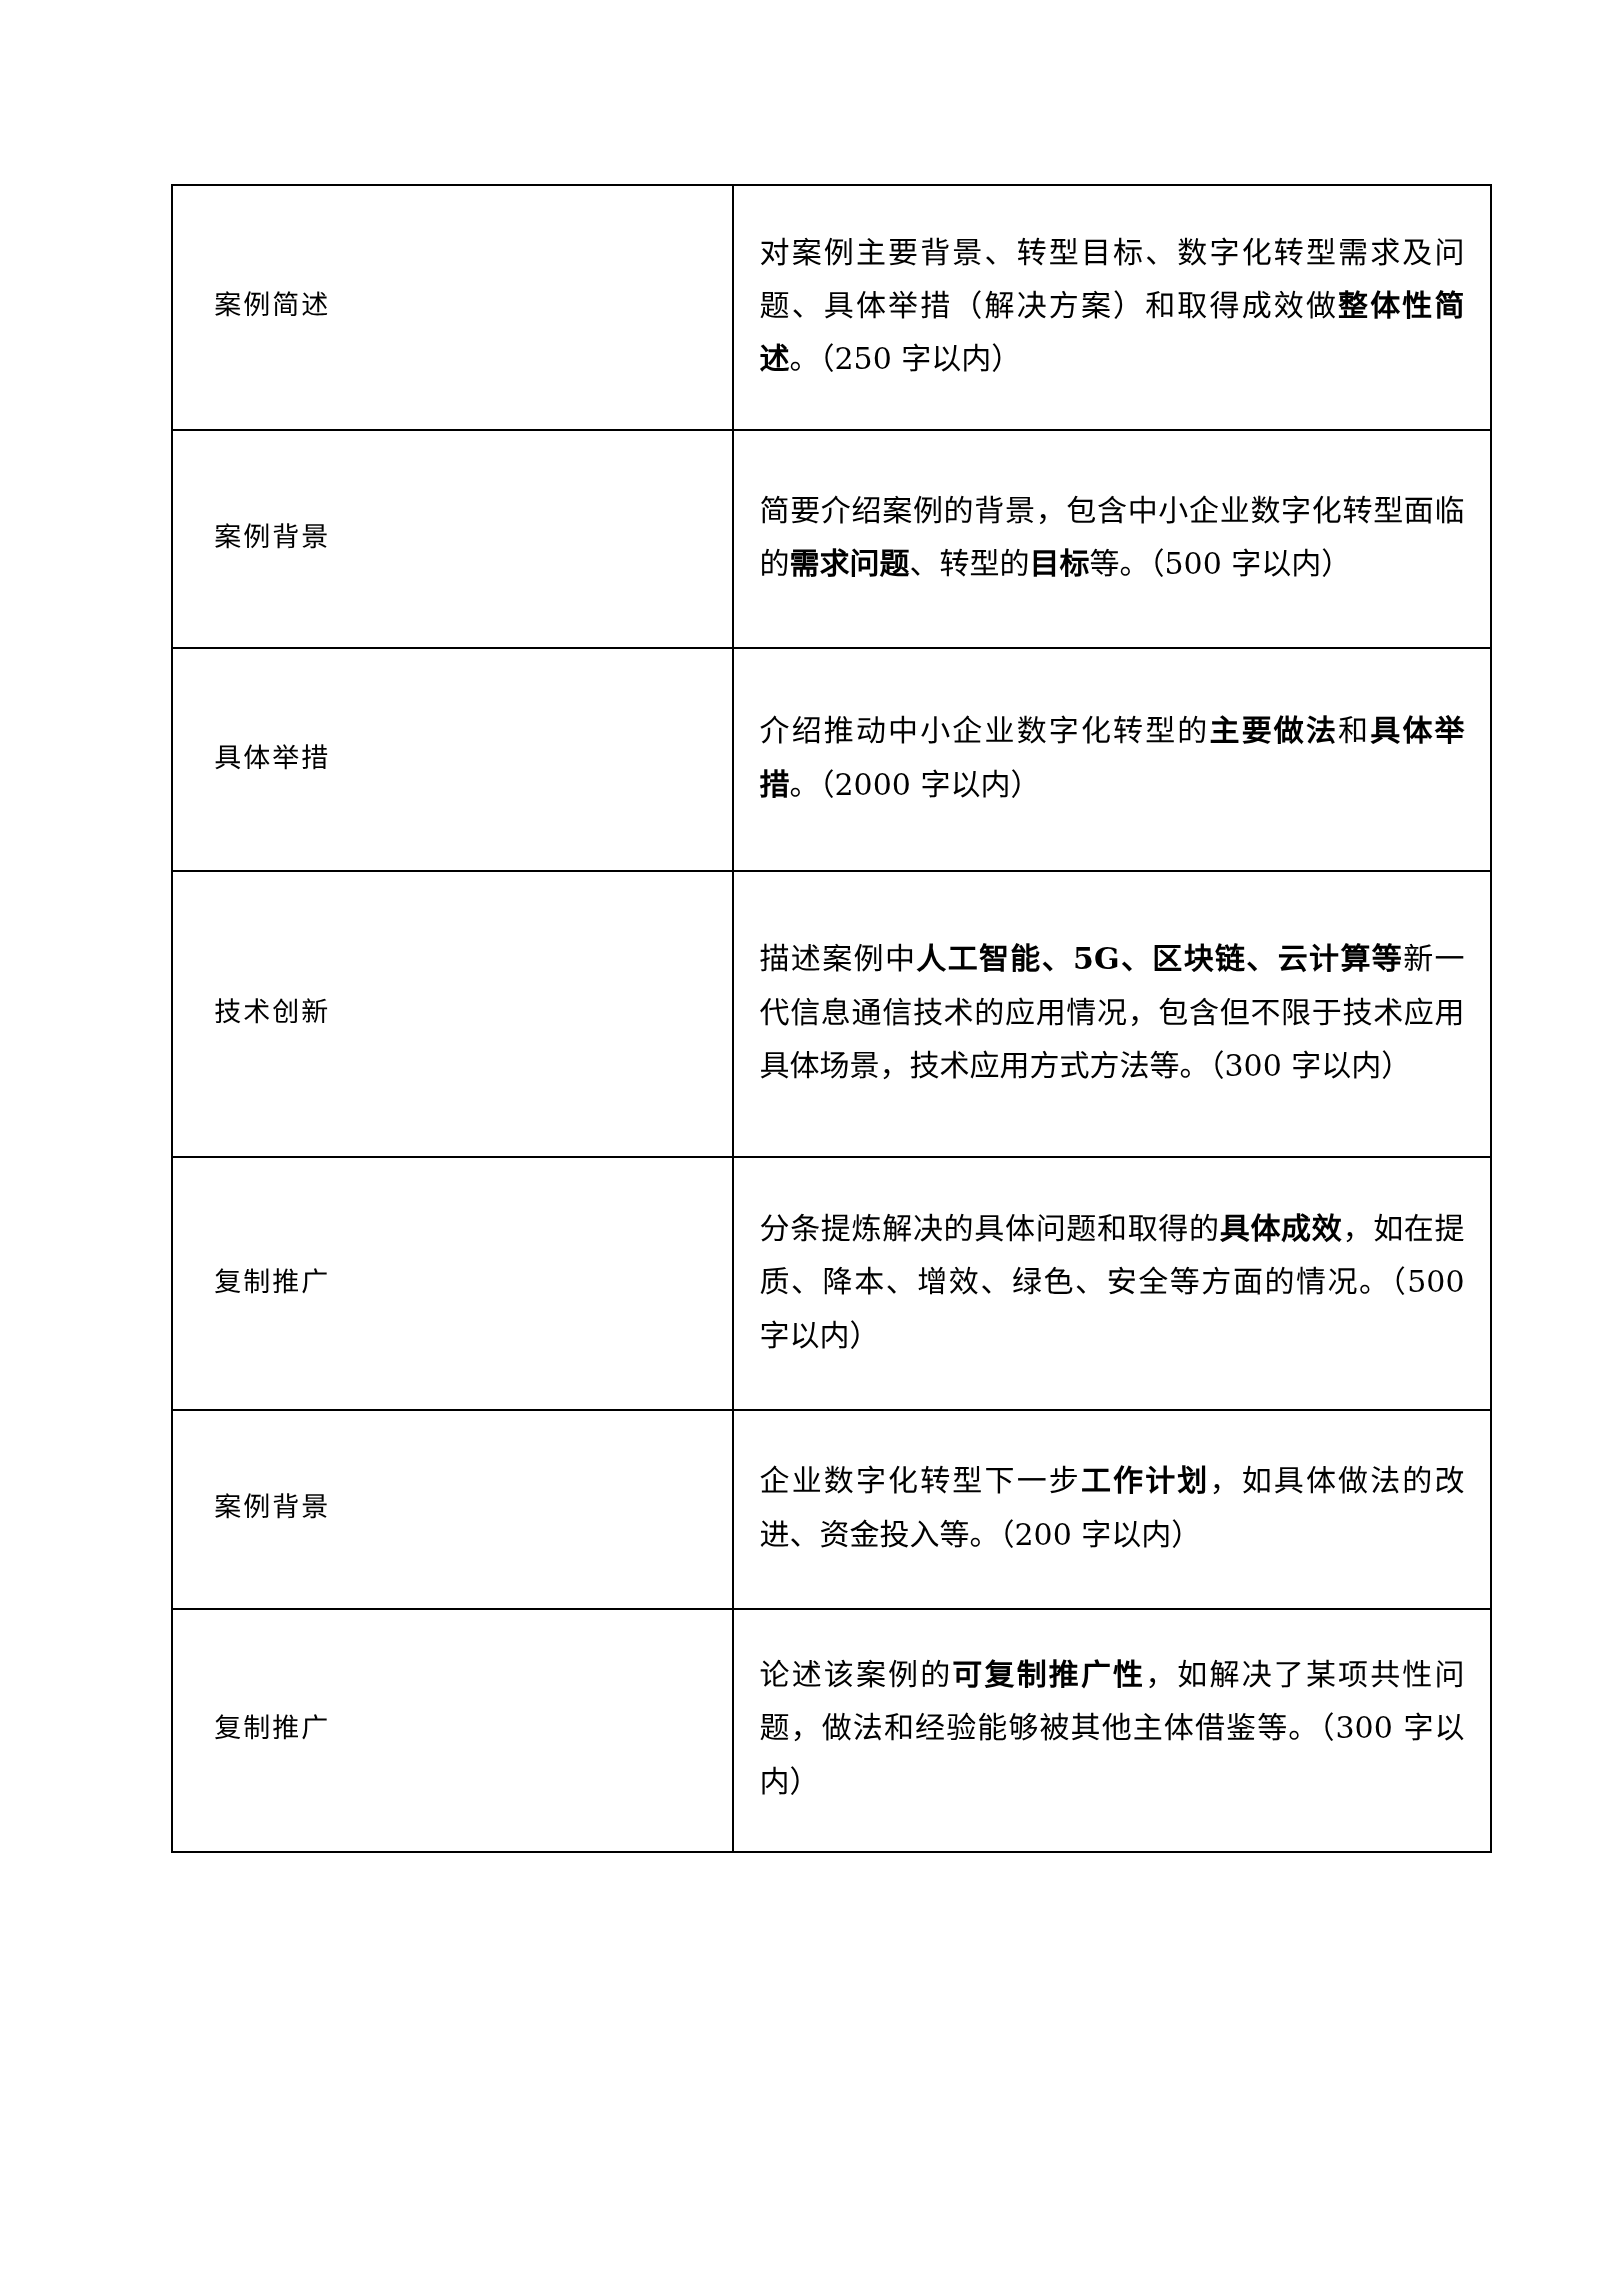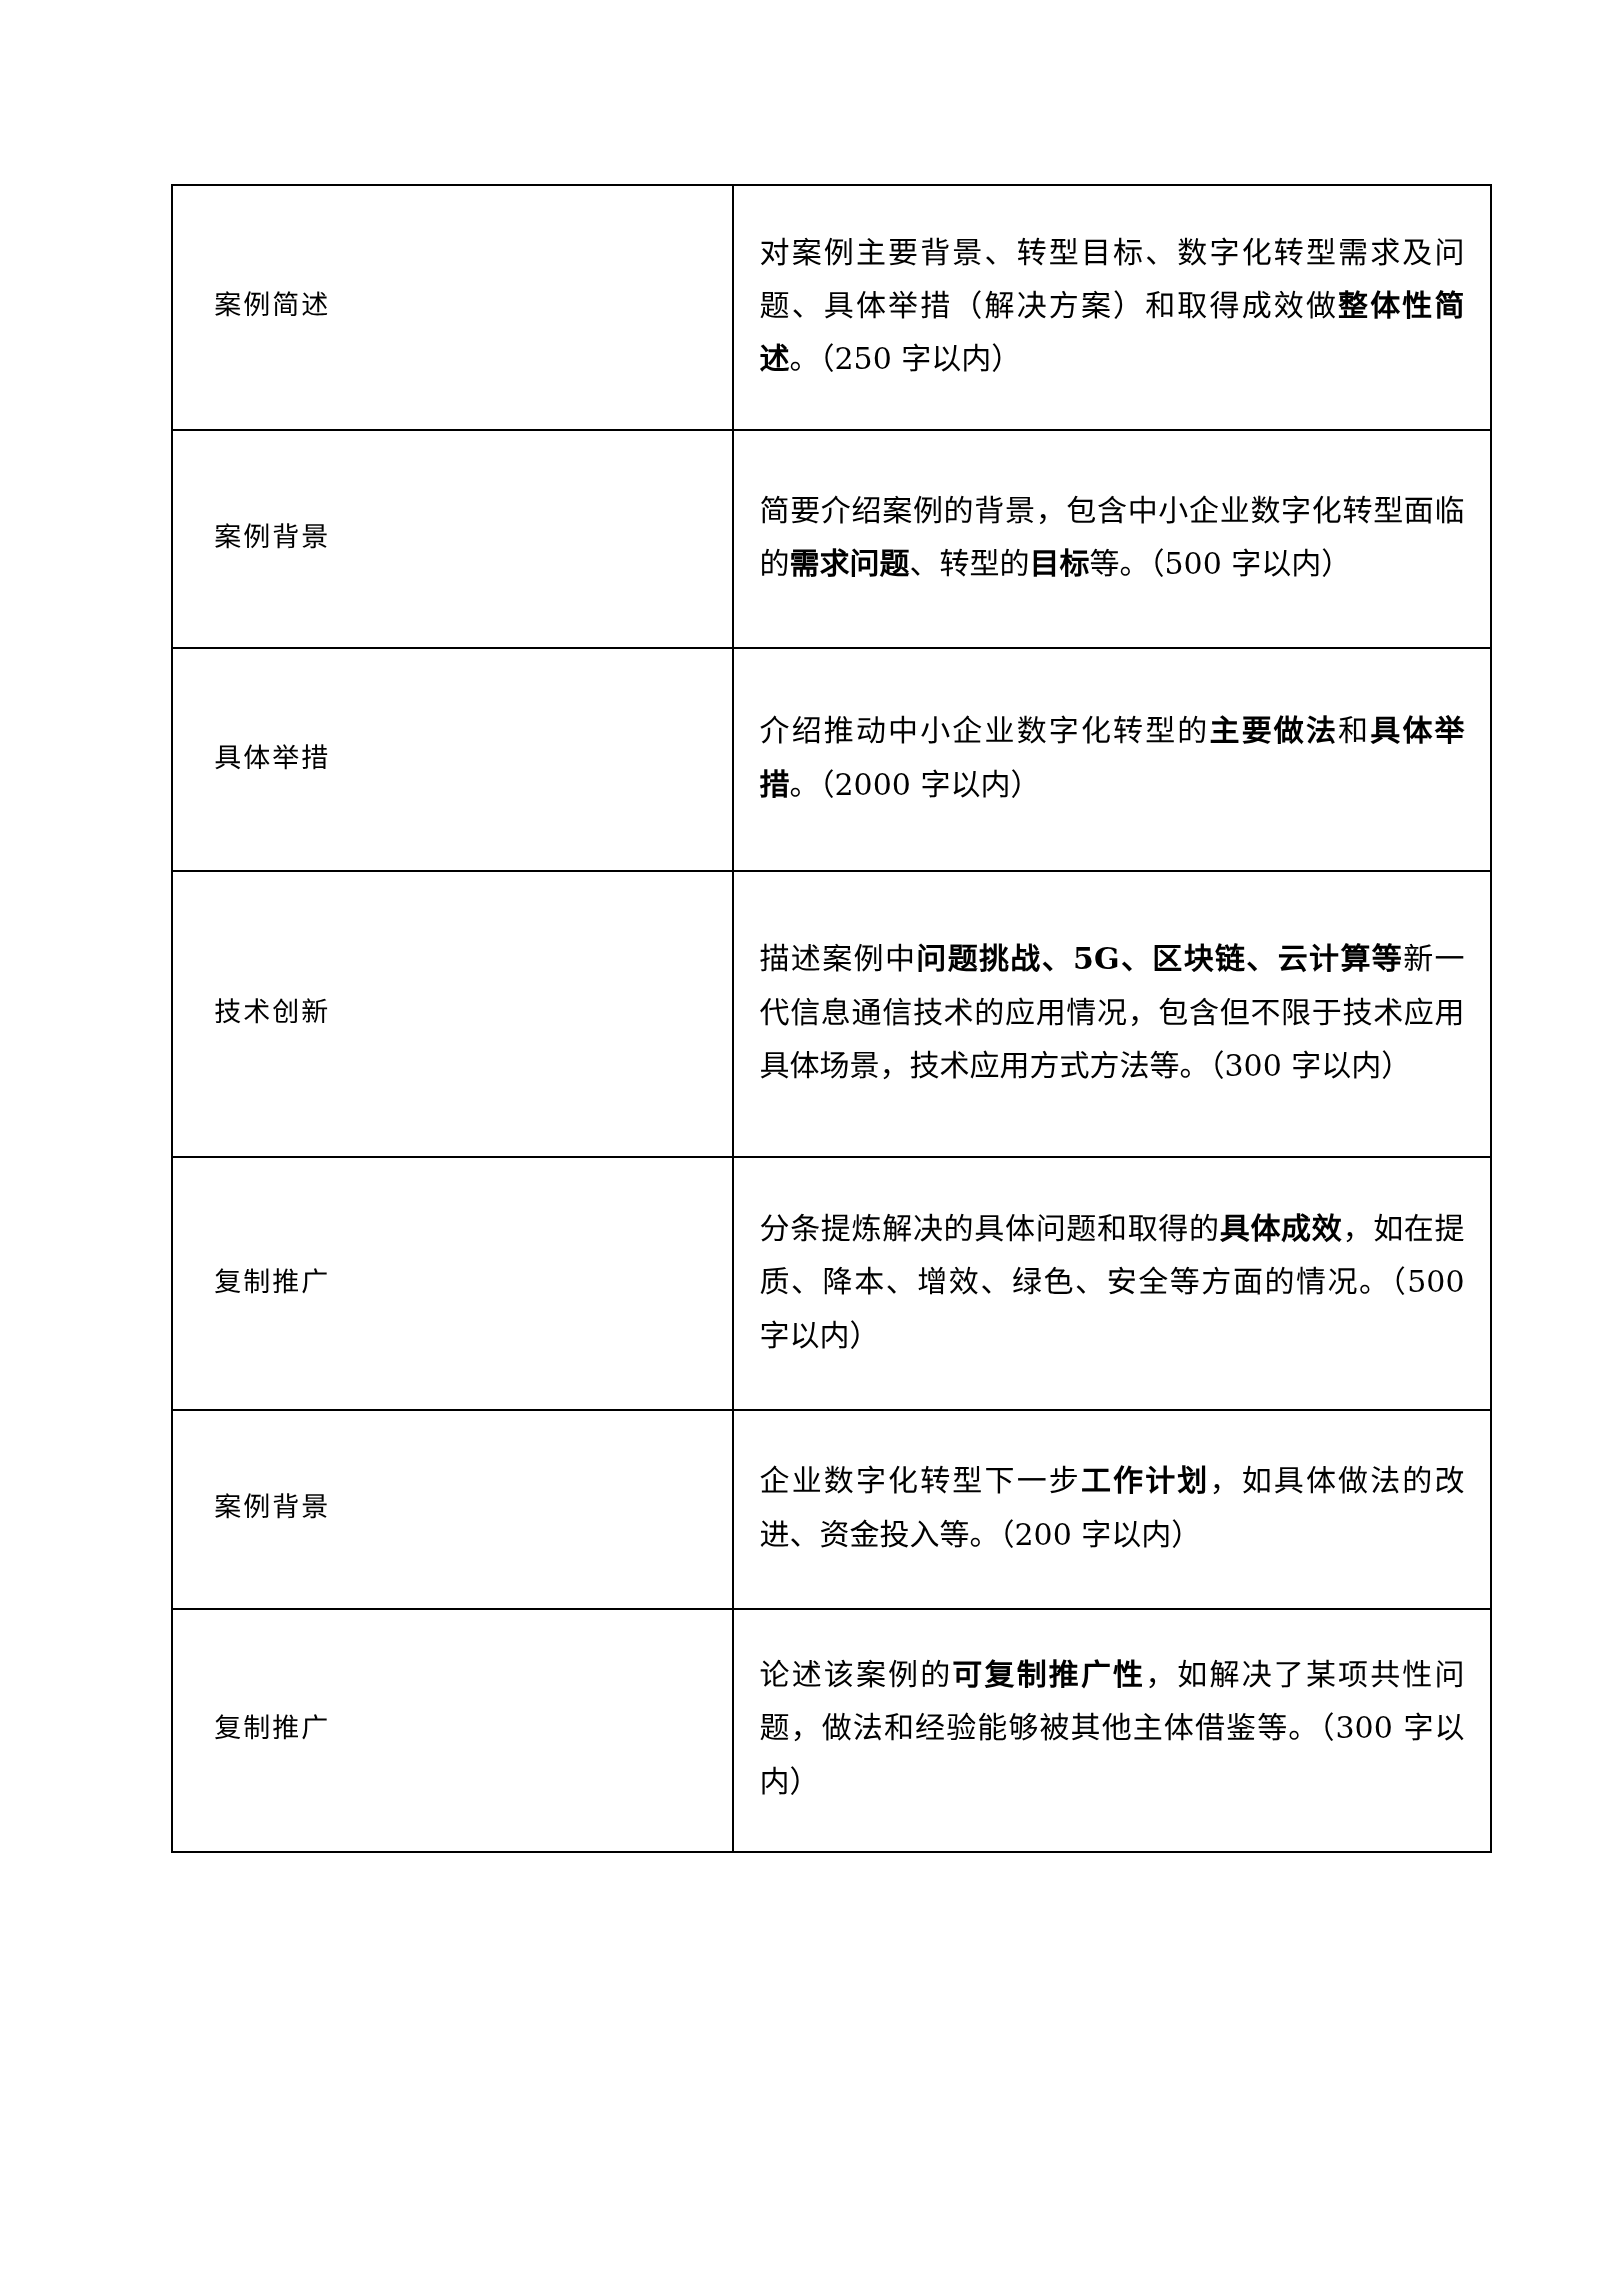--- a/index.html
+++ b/index.html
@@ -103,21 +103,21 @@
         </td>
         <td class="col-desc">
           <div class="desc-text">介绍推动中小企业数字化转型的<b>主要做法</b>和<b>具体举措</b>。（2000 字以内）</div>
         </td>
       </tr>
       <tr class="r4">
         <td class="col-label">
           <div class="label-text">技术创新</div>
         </td>
         <td class="col-desc">
-          <div class="desc-text">描述案例中<b>问题挑战、5G、区块链、云计算等</b>新一代信息通信技术的应用情况，包含但不限于技术应用具体场景，技术应用方式方法等。（300 字以内）</div>
+          <div class="desc-text">描述案例中<b>人工智能、5G、区块链、云计算等</b>新一代信息通信技术的应用情况，包含但不限于技术应用具体场景，技术应用方式方法等。（300 字以内）</div>
         </td>
       </tr>
       <tr class="r5">
         <td class="col-label">
           <div class="label-text">复制推广</div>
         </td>
         <td class="col-desc">
           <div class="desc-text">分条提炼解决的具体问题和取得的<b>具体成效</b>，如在提质、降本、增效、绿色、安全等方面的情况。（500 字以内）</div>
         </td>
       </tr>

